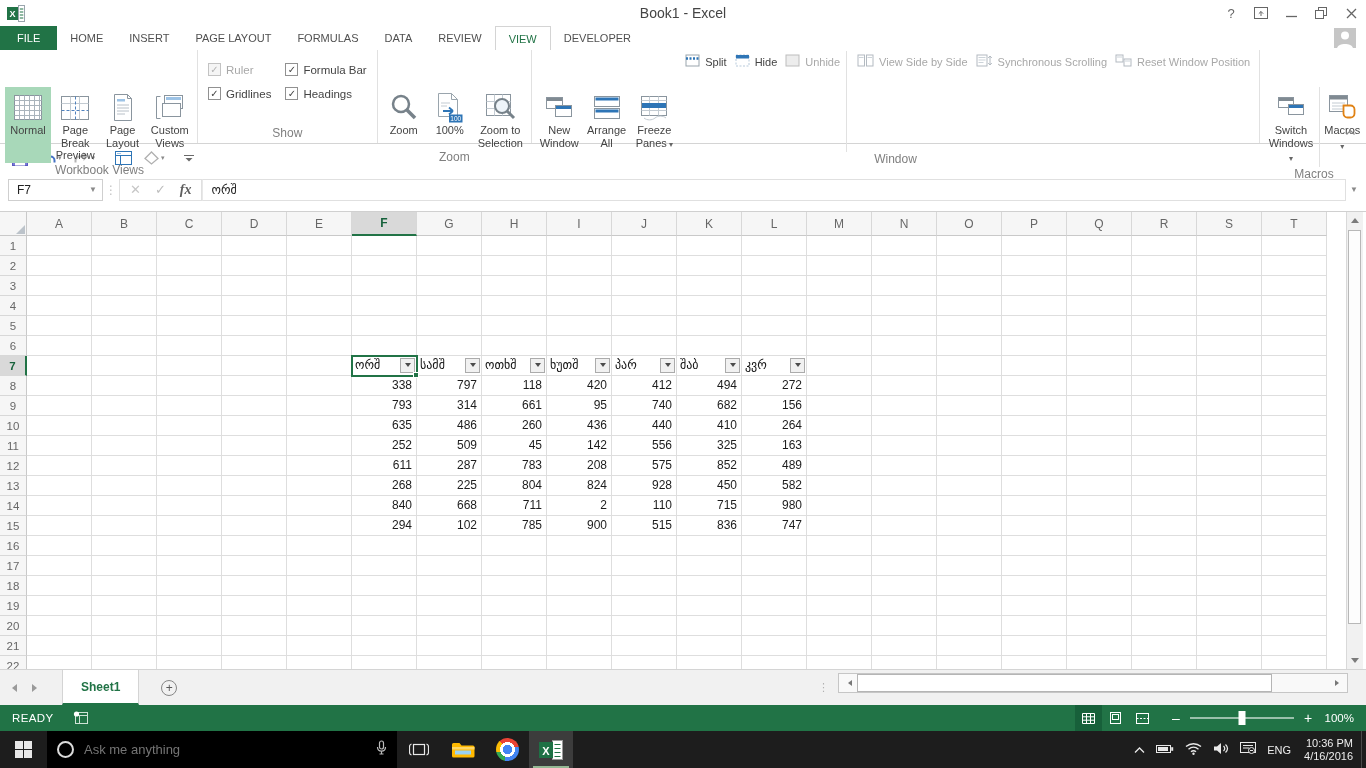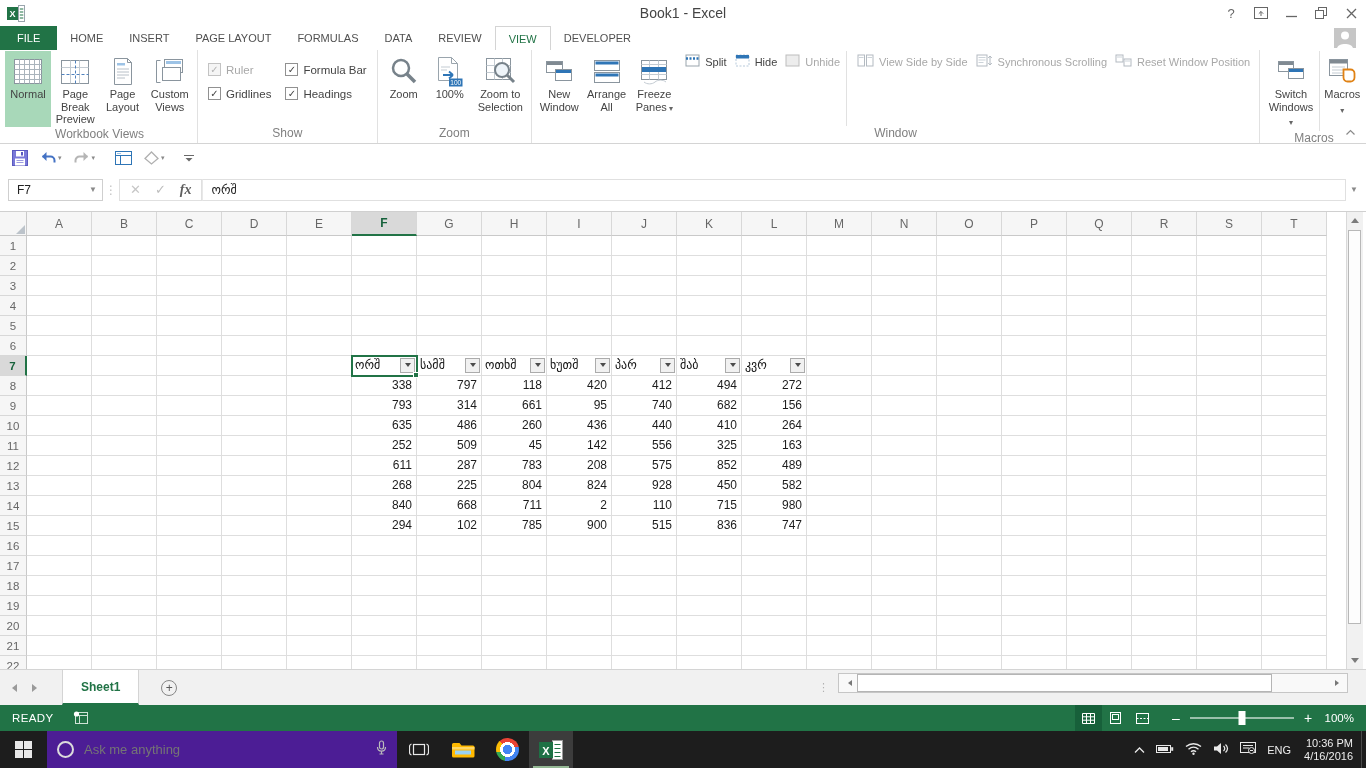--- a/index.html
+++ b/index.html
@@ -19,21 +19,21 @@
   .tab { padding:0 13px; display:flex; align-items:center; font-size:11px; color:#505050; }
   .tab.file { background:#217346; color:#fff; padding:0 17px; }
   .tab.active { color:#217346; border:1px solid #d4d4d4; border-bottom:1px solid #fff; margin-bottom:-1px; background:#fff; }
   .avatar { position:absolute; right:10px; top:2px; }
 
   
   .ribbon { height:94px; border-bottom:1px solid #d4d4d4; display:flex; padding:0 2px; position:relative; background:#fff; flex:none; }
   .rgroup { display:flex; flex-direction:column; border-right:1px solid #e1e1e1; padding:1px 3px 0; }
   .rbody { flex:1; display:flex; align-items:stretch; }
   .rlabel { height:17px; line-height:14px; text-align:center; color:#7f7f7f; font-size:12px; flex:none; }
-  .bigbtn { min-width:46px; padding:4px 5px 1px; display:flex; flex-direction:column; align-items:center; color:#444; }
+  .bigbtn { min-width:46px; padding:4px 5px 1px; display:flex; flex-direction:column; align-items:center; color:#444;margin-top:36px; }
   .bigbtn .icon32 { height:33px; display:flex; align-items:center; justify-content:center; flex:none; }
   .blabel { font-size:11px; text-align:center; line-height:12.5px; max-width:66px; }
   .blabel.dd::after { content:" ▾"; font-size:8px; color:#666; }
   .bigbtn.active { background:#a8d8b9; }
   .chkcol { display:flex; flex-direction:column; justify-content:center; gap:11px; padding:0 7px 14px; }
   .chk { display:flex; align-items:center; gap:5px; font-size:11.5px; color:#444; white-space:nowrap; }
   .chk .box { width:13px; height:13px; border:1px solid #919191; background:#fff; font-size:10px; line-height:11px; color:#444; text-align:center; flex:none; }
   .chk .box::after { content:"✓"; }
   .chk.disabled { color:#a8a8a8; }
   .chk.disabled .box { border-color:#c3c3c3; color:#b4b4b4; background:#f5f5f5; }
@@ -108,21 +108,21 @@
   .viewbtn.active { background:#17603a; }
   .zoomctrl { display:flex; align-items:center; margin:0 8px 0 14px; gap:8px; }
   .zminus,.zplus { font-size:14px; color:#fff; width:12px; text-align:center; }
   .ztrack { width:104px; height:2px; background:rgba(255,255,255,.55); position:relative; }
   .zthumb { position:absolute; left:50%; top:-6px; width:7px; height:14px; background:#fff; transform:translateX(-50%); }
   .zlabel { width:44px; text-align:right; padding-right:12px; }
 
   
   .taskbar { height:37px; background:#1d1d1d; display:flex; align-items:stretch; color:#ccc; flex:none; }
   .startbtn { width:47px; display:flex; align-items:center; justify-content:center; }
-  .searchbox { width:350px; background:#4c1d95; display:flex; align-items:center; padding:0 10px; gap:10px; }
+  .searchbox { width:350px; background:#000000; display:flex; align-items:center; padding:0 10px; gap:10px; }
   .searchbox input { background:transparent; border:none; outline:none; color:#a9a9a9; font-size:13px; flex:1; font-family:"Liberation Sans","DejaVu Sans",sans-serif; }
   .cortana-ring { width:17px; height:17px; border:2px solid #dcdcdc; border-radius:50%; flex:none; }
   .taskbtn { width:44px; display:flex; align-items:center; justify-content:center; position:relative; }
   .taskbtn.activeapp { background:rgba(255,255,255,.14); }
   .taskbtn.activeapp::after { content:""; position:absolute; left:4px; right:4px; bottom:0; height:2px; background:#94b894; }
   .chromeicon { width:23px; height:23px; border-radius:50%;
     background: radial-gradient(circle at center, #4285f4 0 5px, #fff 5px 7.5px, rgba(0,0,0,0) 7.5px),
                 conic-gradient(from -45deg, #ea4335 0 120deg, #4285f4 120deg 240deg, #34a853 240deg 300deg, #fbbc05 300deg 360deg); }
   .tray { margin-left:auto; display:flex; align-items:center; gap:11px; padding-right:8px; }
   .tray-eng { font-size:11px; color:#eee; }

